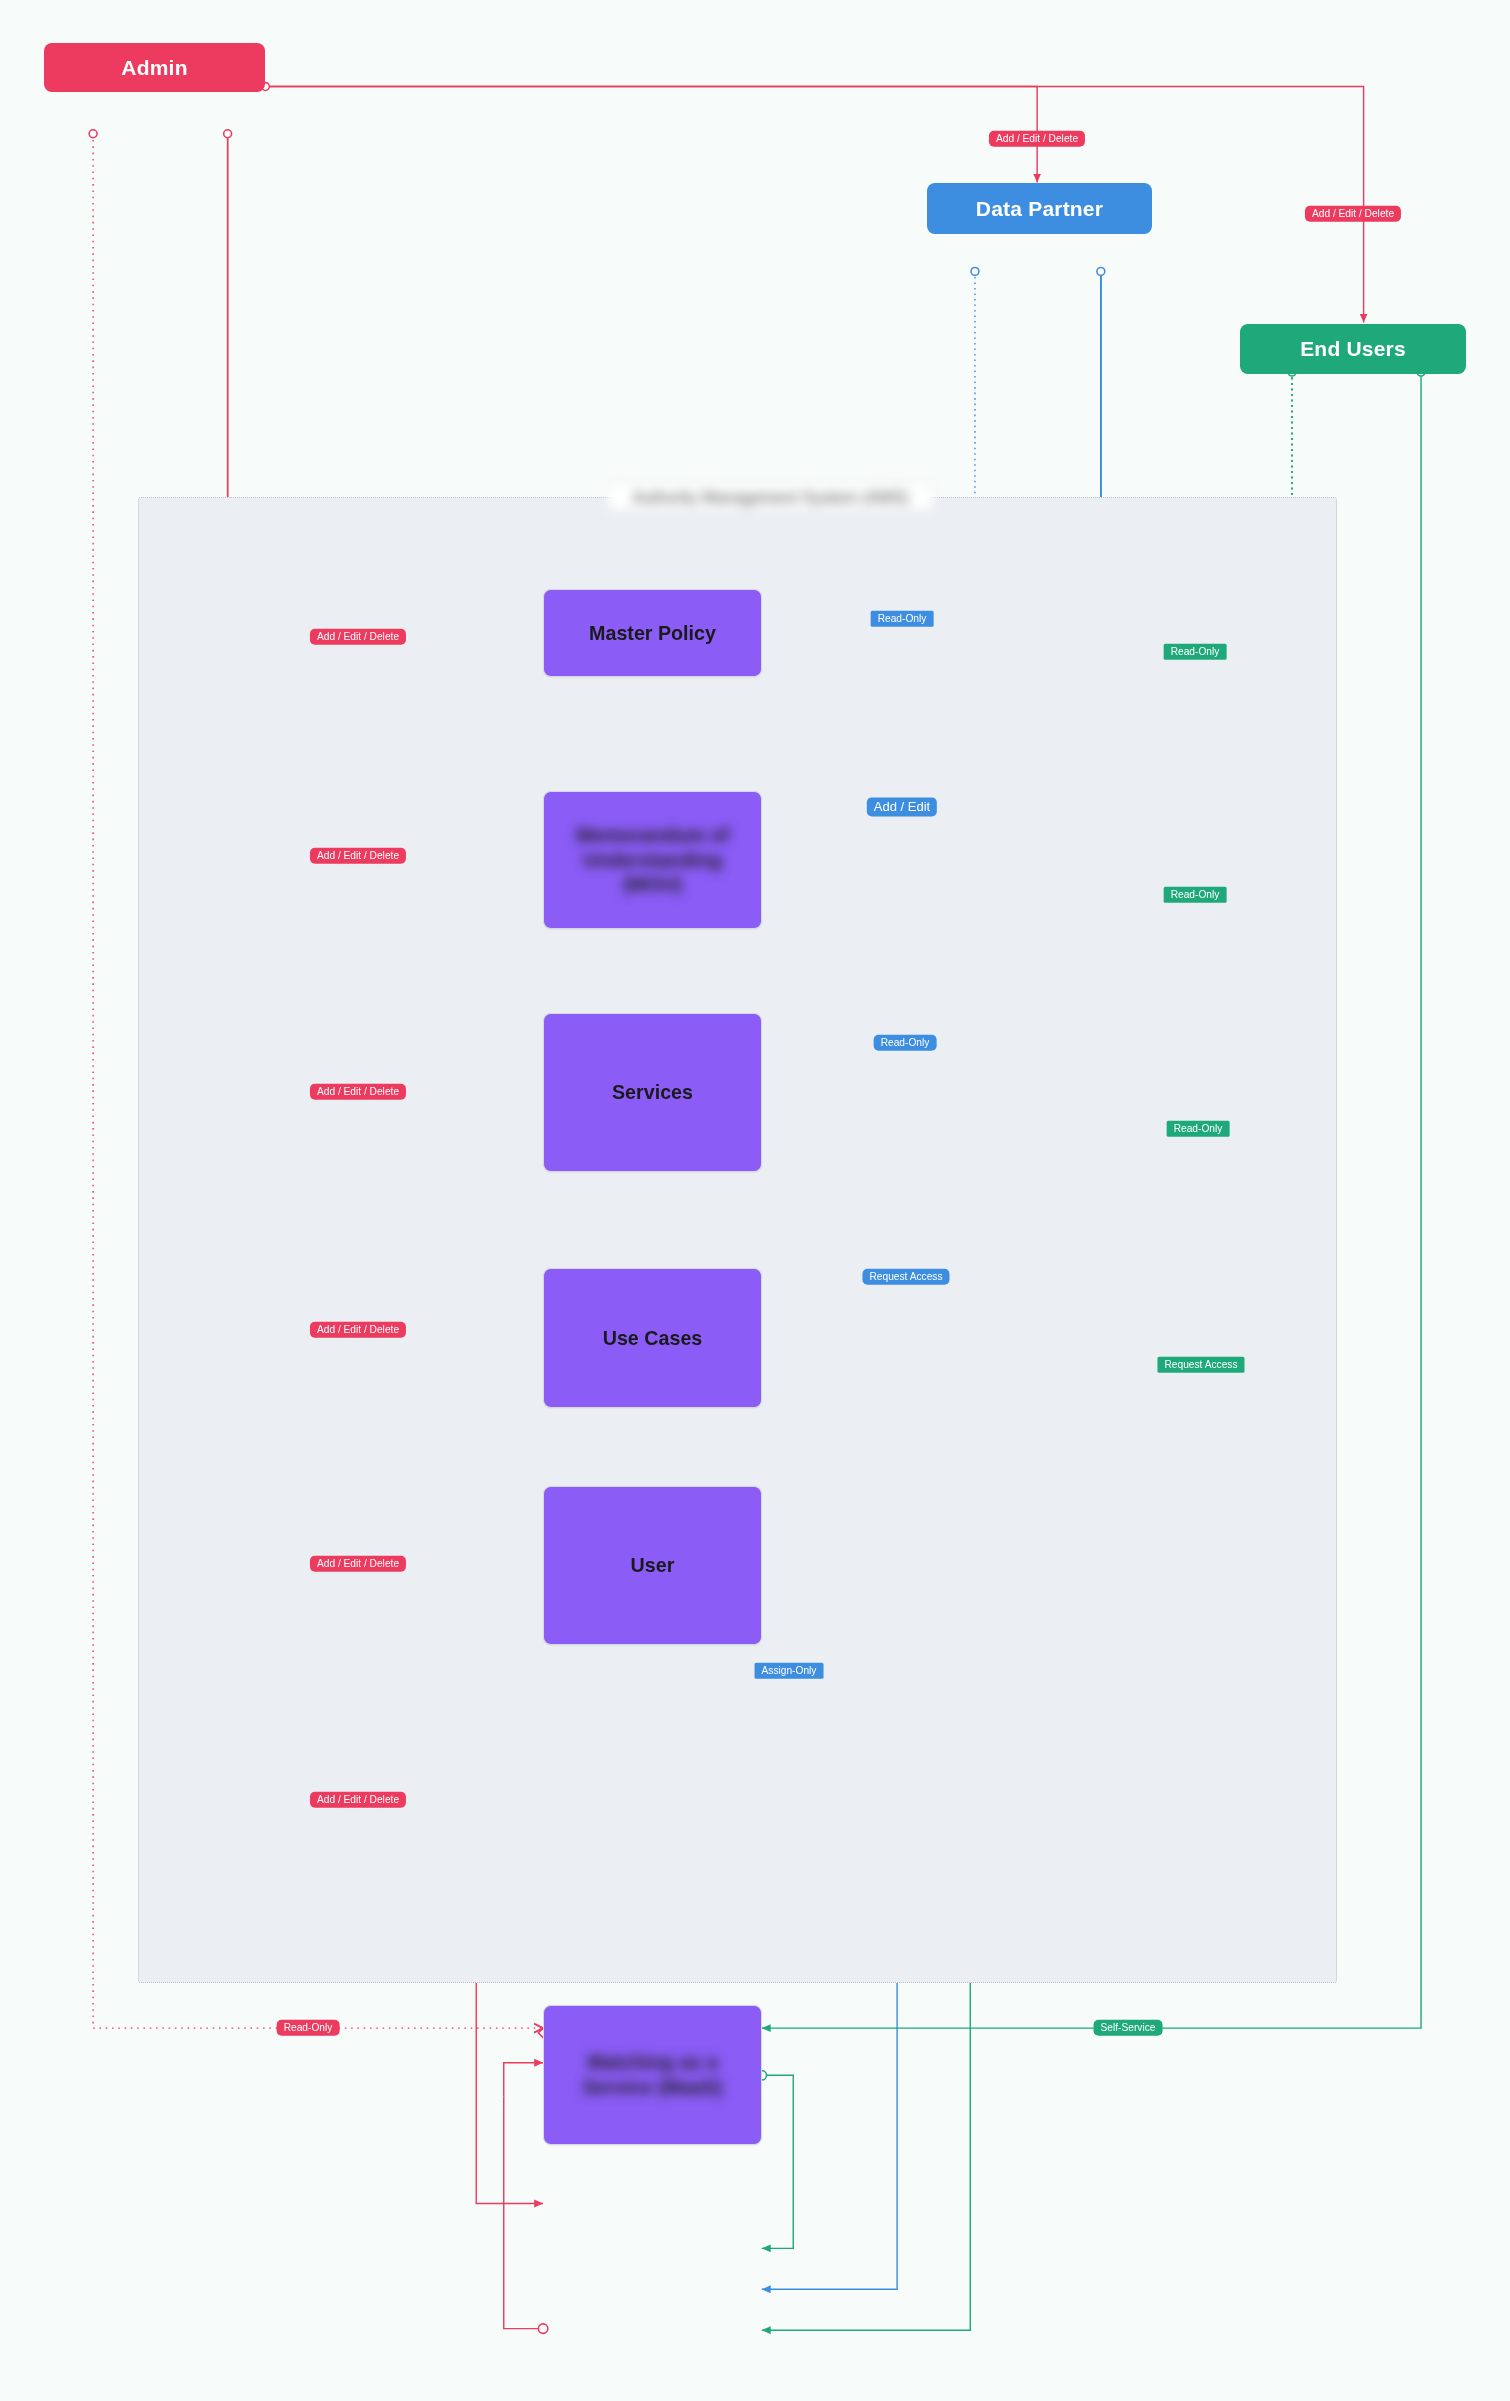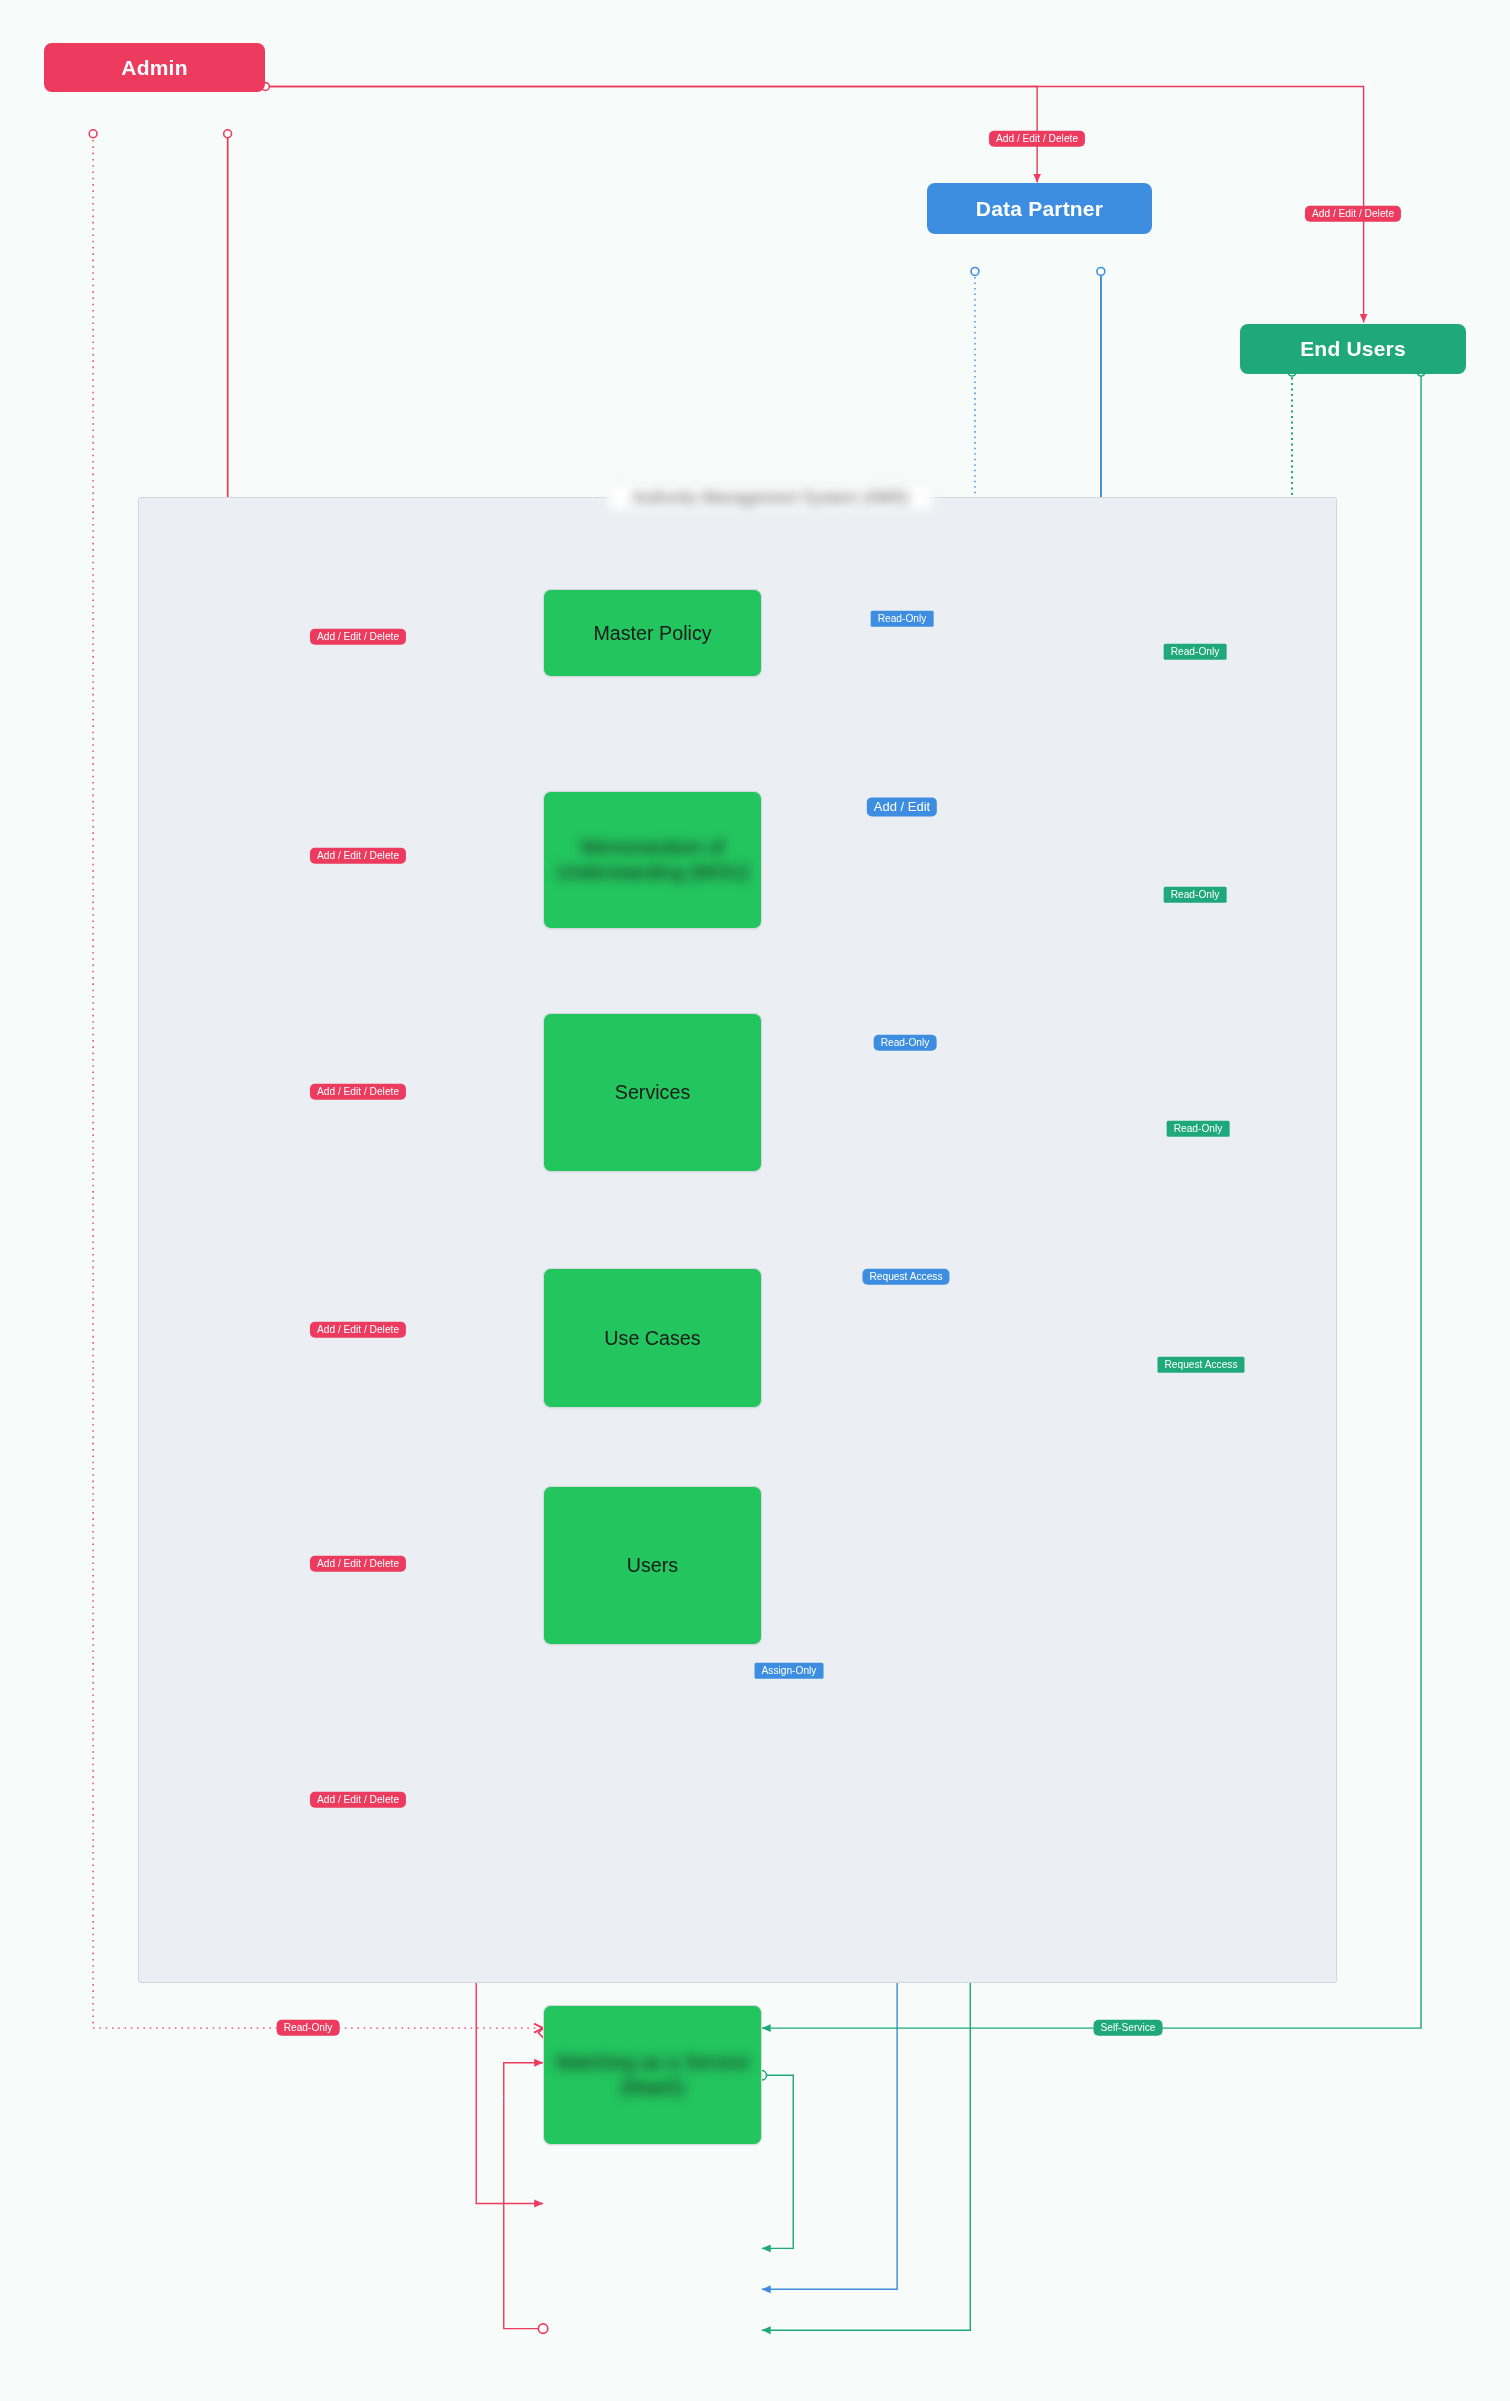--- a/index.html
+++ b/index.html
@@ -3,22 +3,22 @@
 <meta charset="utf-8">
 <style>
   html,body{margin:0;padding:0;background:#f7fbf9;}
   body{font-family:"Liberation Sans", sans-serif;}
   #stage{position:relative;width:1511px;height:2401px;background:#f7fbf9;overflow:hidden;}
   svg#wires{position:absolute;left:0;top:0;width:1511px;height:2401px;}
 
   .node{position:absolute;box-sizing:border-box;display:flex;align-items:center;
         justify-content:center;text-align:center;border-radius:7.9px;}
   .node.actor{color:#ffffff;font-size:21px;font-weight:bold;letter-spacing:0.2px;}
-  .node.entity{background:#22c55e;border:0.8px solid #d6dade;color:#1a1a1a;
-        font-size:19.7px;font-weight:400;box-shadow:0 0.8px 1.6px rgba(0,0,0,.05);}
+  .node.entity{background:#8b5cf6;border:0.8px solid #d6dade;color:#1a1a1a;
+        font-size:19.7px;font-weight:700;box-shadow:0 0.8px 1.6px rgba(0,0,0,.05);}
   .node.entity .lbl{line-height:1.25;padding:0 7.9px;}
   .blurred{filter:blur(5.5px);}
 
   .container-box{position:absolute;box-sizing:border-box;background:#ebeff3;
         border:1.6px dotted #b9bfc6;border-radius:3.1px;}
   .container-title{position:absolute;box-sizing:border-box;background:#ffffff;
         border:1.6px dotted #b9bfc6;border-radius:3.1px;display:flex;align-items:center;
         justify-content:center;color:#4a4a4a;font-size:16.5px;}
 
   .elabel{position:absolute;box-sizing:border-box;display:flex;align-items:center;
@@ -159,21 +159,21 @@
 
   <div class="node entity" style="left:543px;top:1013px;width:219px;height:159px;">
     <span class="lbl">Services</span>
   </div>
 
   <div class="node entity" style="left:543px;top:1268px;width:219px;height:140px;">
     <span class="lbl">Use Cases</span>
   </div>
 
   <div class="node entity" style="left:543px;top:1486px;width:219px;height:159px;">
-    <span class="lbl">Users</span>
+    <span class="lbl">User</span>
   </div>
 
 
   <div class="node entity" style="left:543px;top:2005px;width:219px;height:140px;">
     <span class="lbl blurred">Matching as a Service (MaaS)</span>
   </div>
 
 
   <div class="elabel pill e-red" style="left:1037px;top:139px;font-size:10.2px;">Add / Edit / Delete</div>
 

